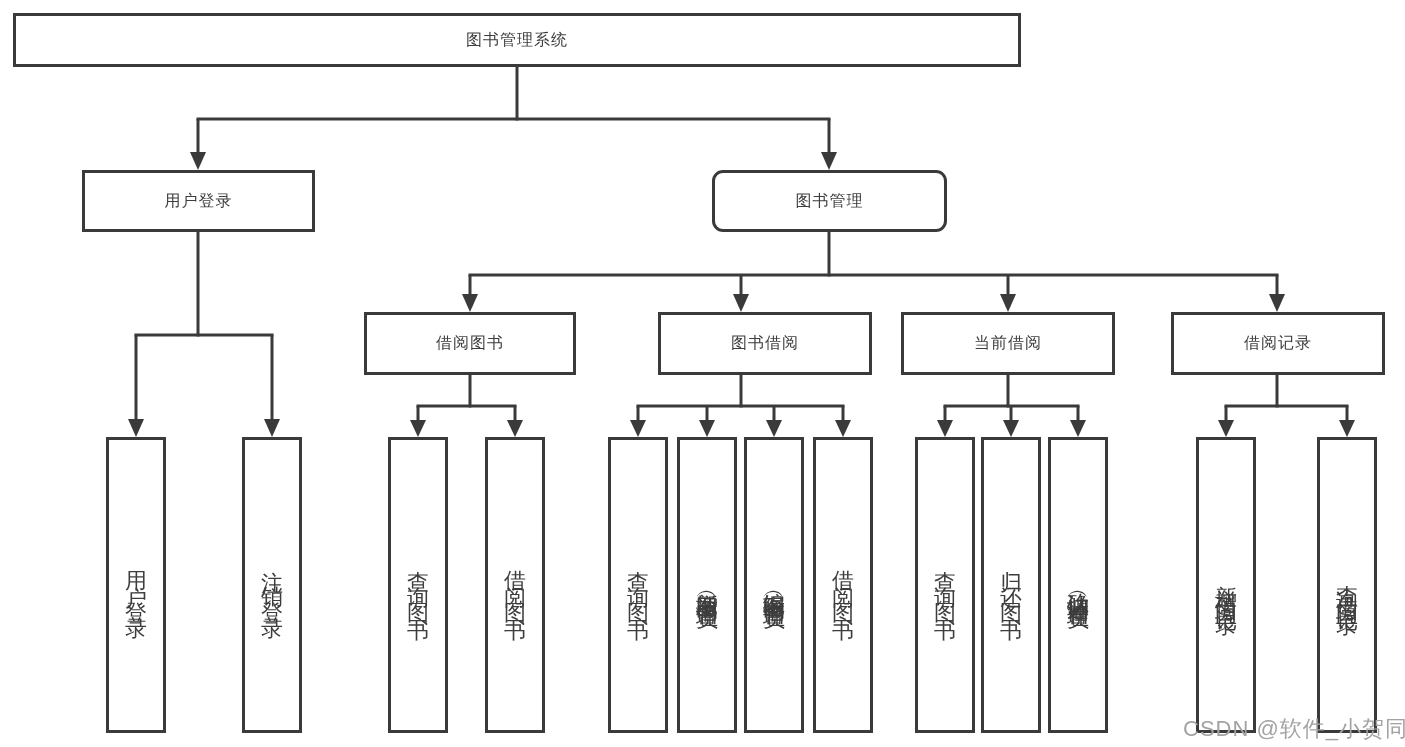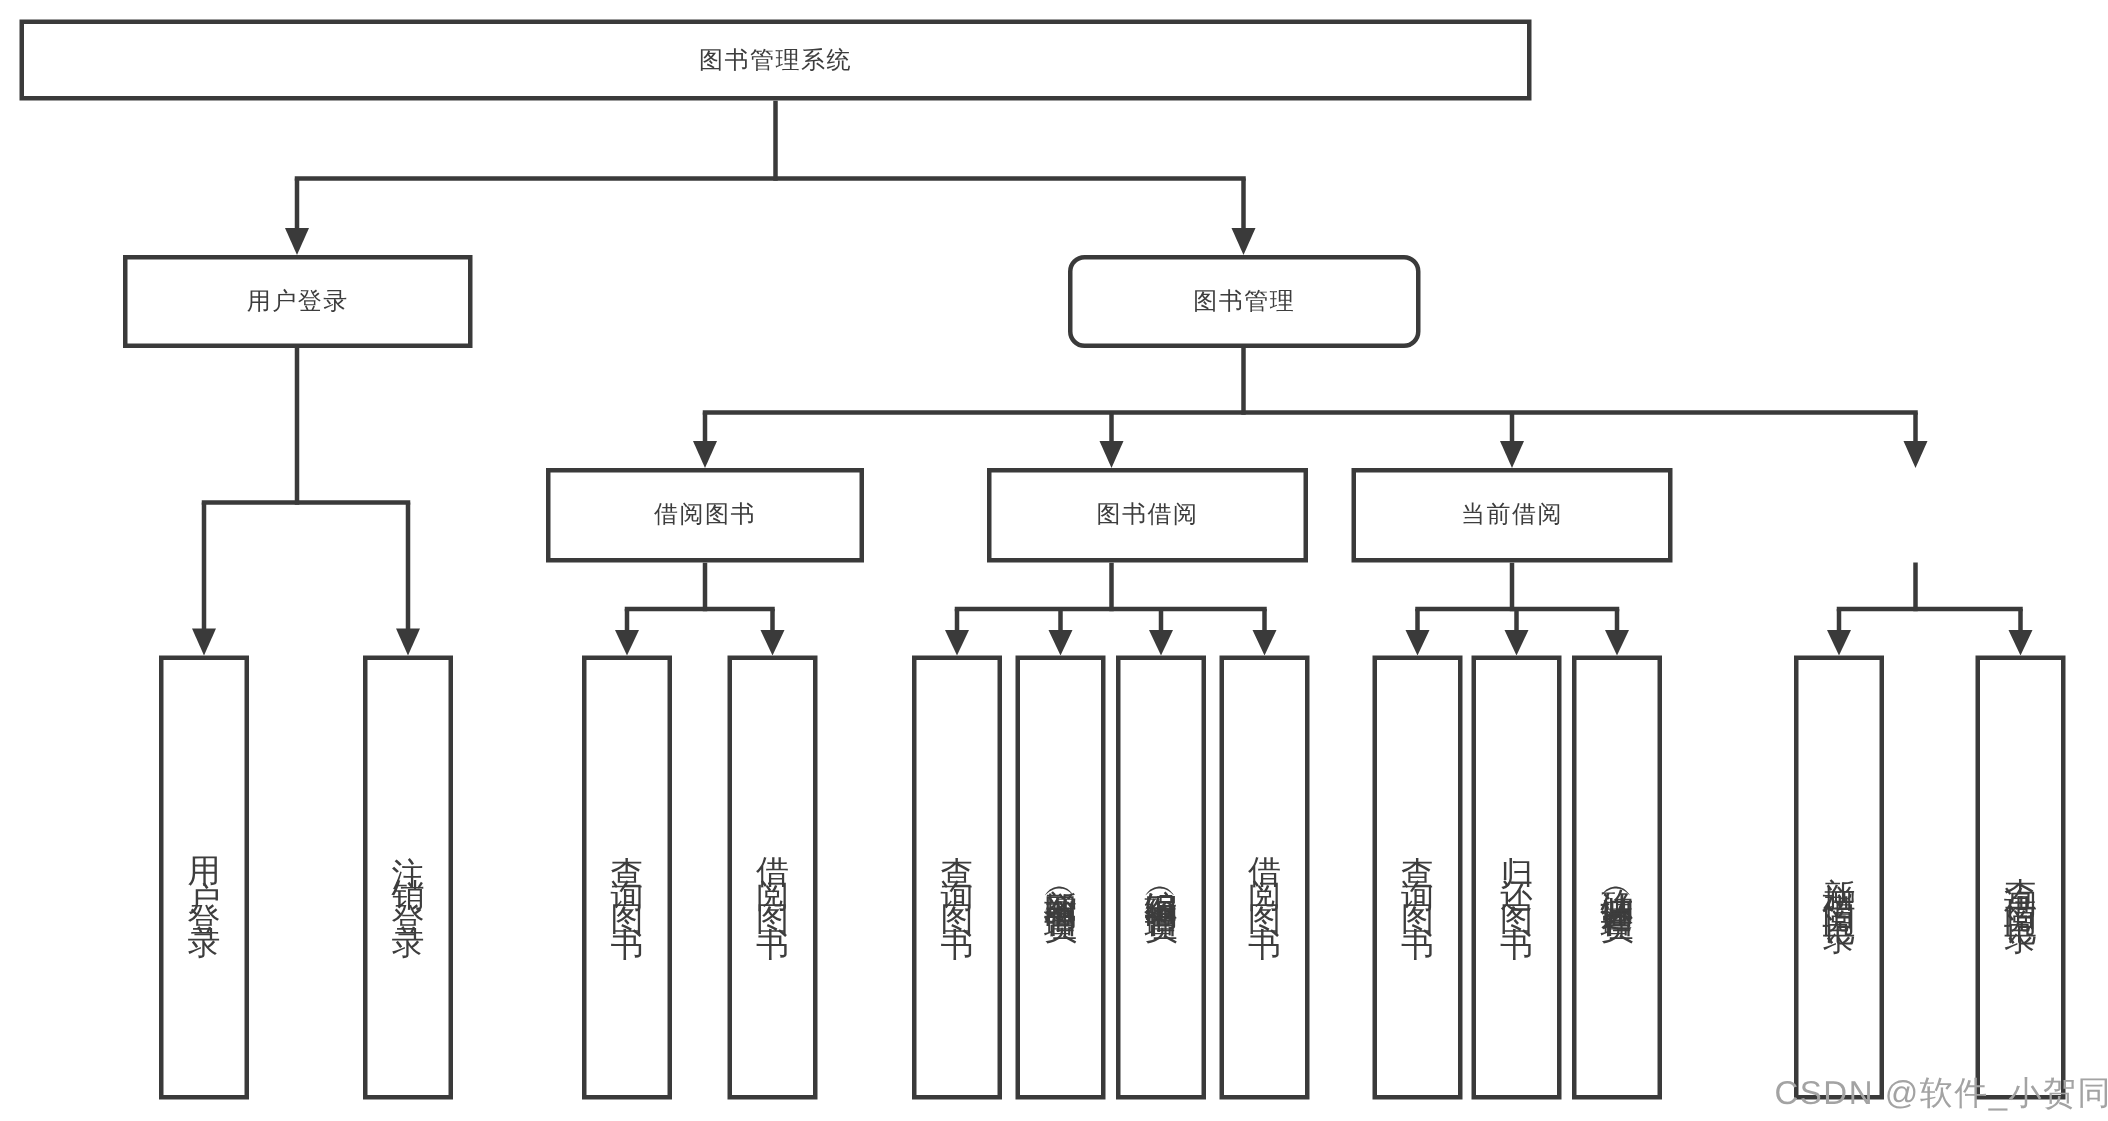--- a/index.html
+++ b/index.html
@@ -136,20 +136,23 @@
 
   <div class="node h-node" style="left:364px;top:312px;width:212px;height:63px;">
     <span>借阅图书</span>
   </div>
   <div class="node h-node" style="left:634px;top:312px;width:214px;height:63px;margin-left:24px;">
     <span>图书借阅</span>
   </div>
   <div class="node h-node" style="left:901px;top:312px;width:214px;height:63px;text-align:center;">
     <span>当前借阅</span>
   </div>
+  <div class="node h-node" style="left:1171px;top:312px;width:214px;height:63px;">
+    <span>借阅记录</span>
+  </div>
 
   <div class="node v-node" style="left:106px;">
     <span class="vtext" style="letter-spacing: 0.72em;">用户登录</span>
   </div>
   <div class="node v-node" style="left:242px;">
     <span class="vtext" style="letter-spacing: 0.72em;">注销登录</span>
   </div>
   <div class="node v-node" style="left:388px;">
     <span class="vtext" style="letter-spacing: 0.72em;">查询图书</span>
   </div>

